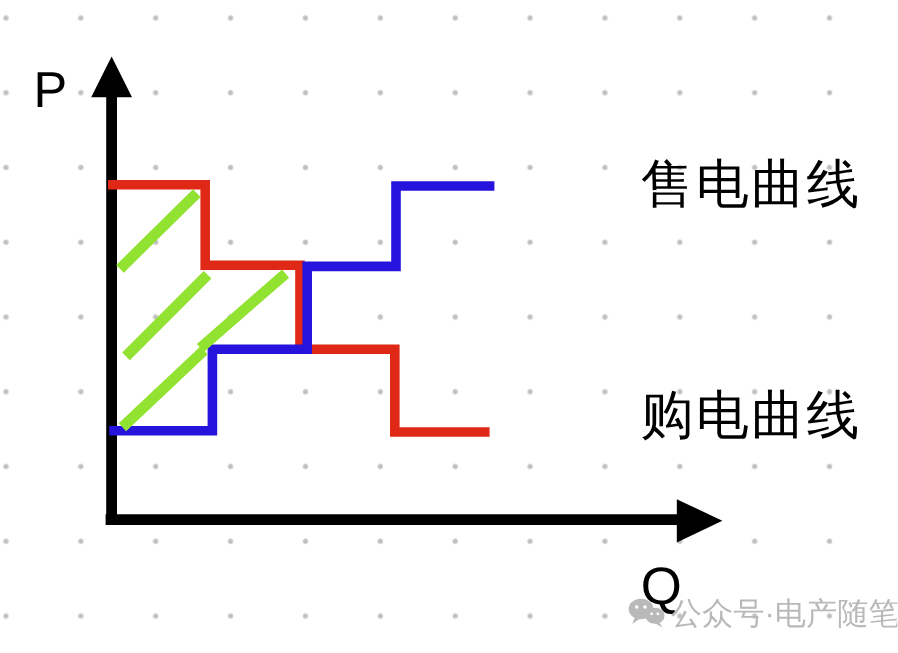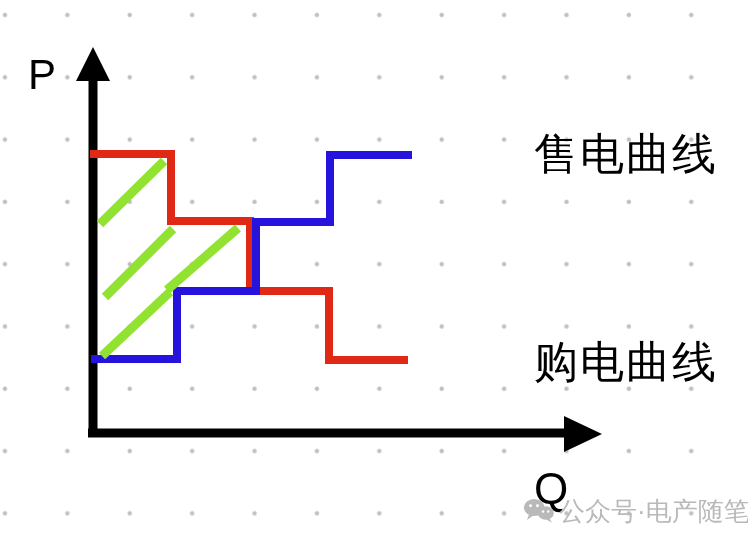--- a/index.html
+++ b/index.html
@@ -17,21 +17,21 @@
   }
   .chart-svg{position:absolute;left:0;top:0;width:748px;height:544px;}
   .axis-label{position:absolute;color:#000;line-height:1;}
   .axis-label.p{left:28px;top:54px;font-size:42px;font-weight:500;}
   .axis-label.q{left:534px;top:467px;font-size:44px;font-weight:500;}
   .legend-label{
     position:absolute;left:500px;color:#000;
     font-size:44px;line-height:1;letter-spacing:2px;white-space:nowrap;margin-left:34px;
   }
   .legend-label.sell{top:132px;}
-  .legend-label.buy{top:340px;}
+  .legend-label.buy{top:325px;}
   .watermark{
     position:absolute;left:523px;top:497px;
     display:flex;align-items:center;gap:5px;
     font-size:26px;line-height:1;white-space:nowrap;
   }
   .wm-icon{display:inline-flex;width:31px;height:27px;}
 </style>
 </head>
 <body>
 

